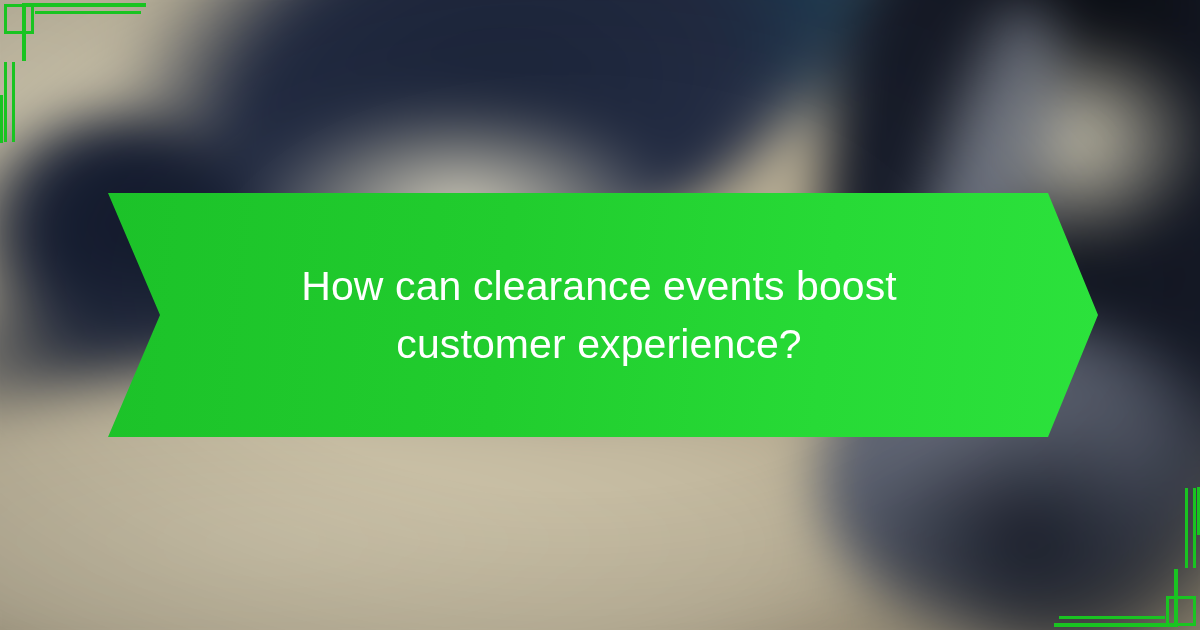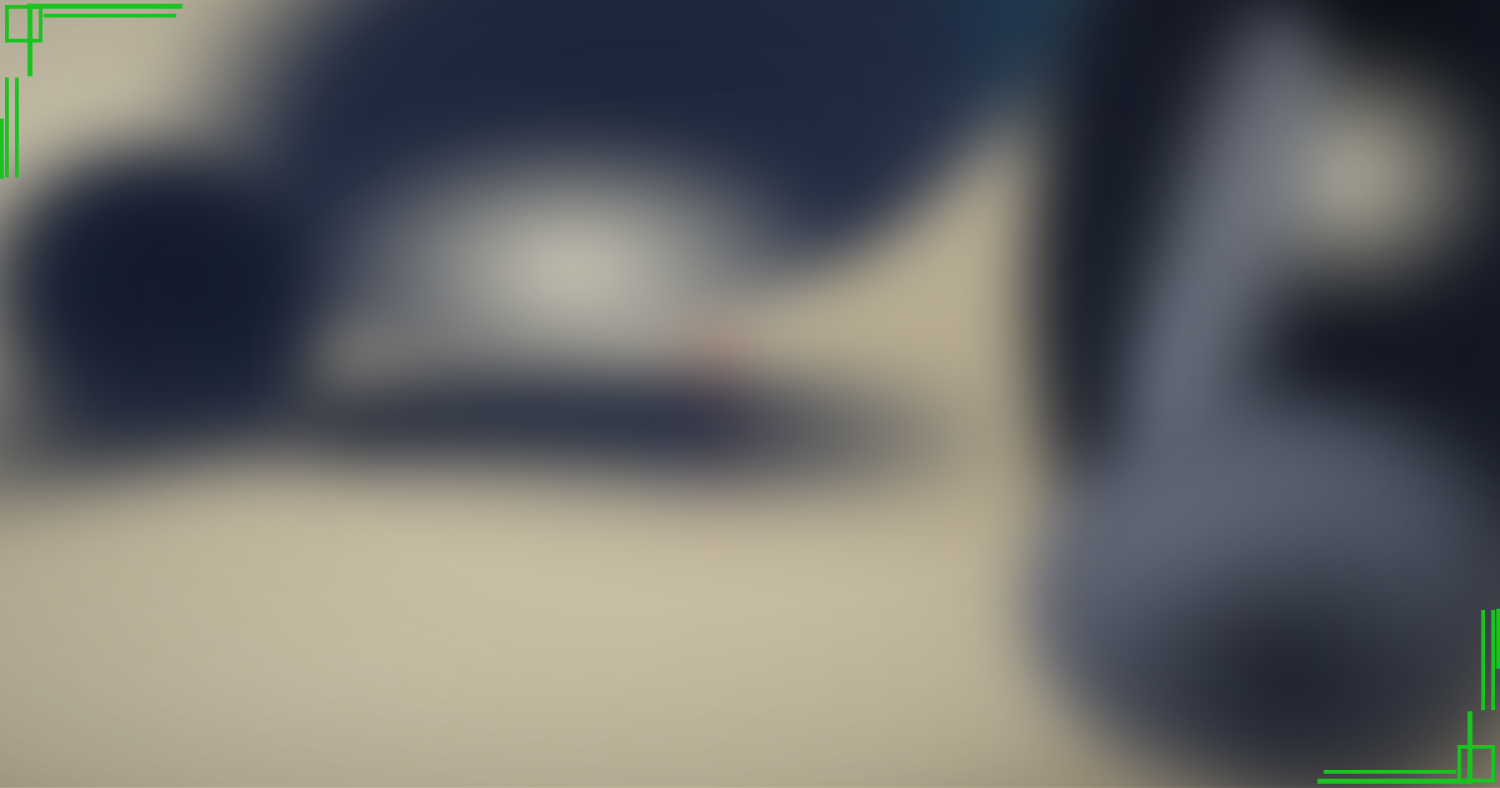--- a/index.html
+++ b/index.html
@@ -194,14 +194,18 @@
   <div class="deco tl-vert-long"></div>
 
   <div class="deco-box br-square"></div>
   <div class="deco br-elbow-v"></div>
   <div class="deco br-elbow-h"></div>
   <div class="deco br-line2"></div>
   <div class="deco br-vert1"></div>
   <div class="deco br-vert2"></div>
   <div class="deco br-vert-long"></div>
 
+  <div id="banner">
+    <div id="banner-title">How can clearance events boost
+customer experience?</div>
+  </div>
 
 </div>
 
 </body></html>

